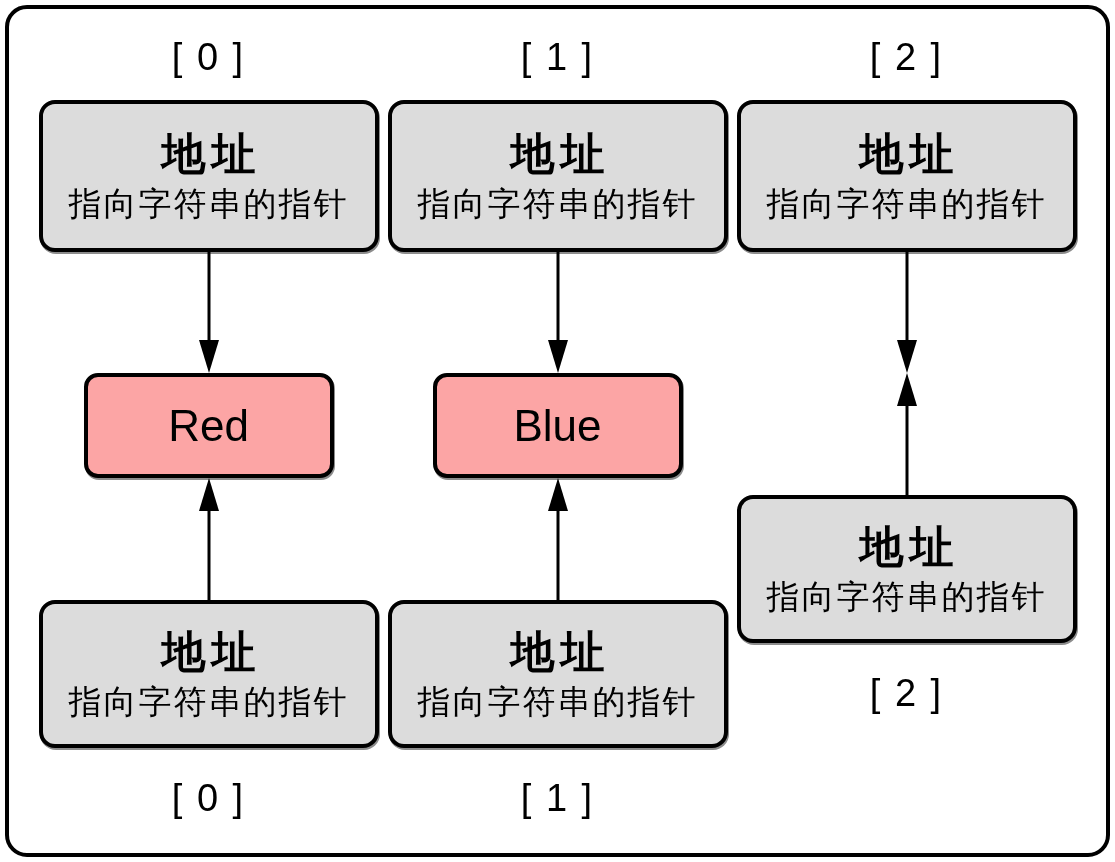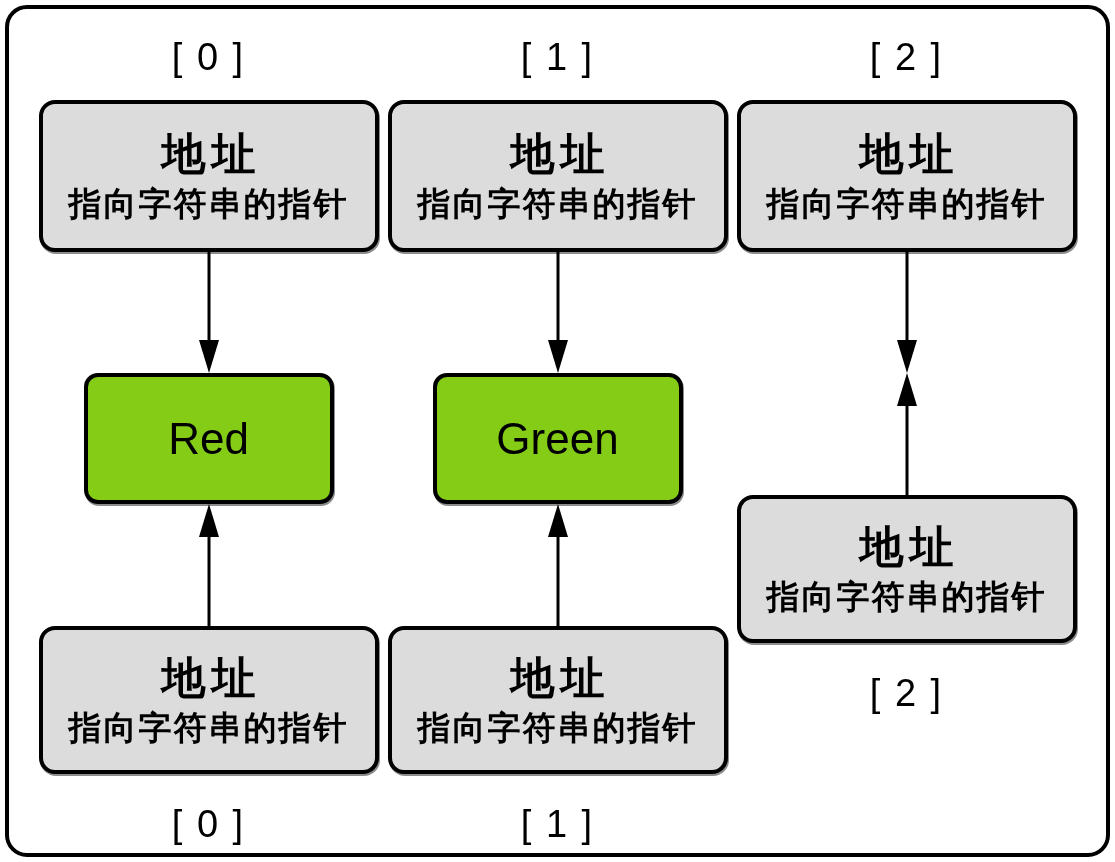--- a/index.html
+++ b/index.html
@@ -59,35 +59,35 @@
   .addr-box.bottom { height: 148px; }
   .addr-title {
     font-size: 44px;
     font-weight: 700;
     letter-spacing: 6px;
     line-height: 1.15;
     text-indent: 6px; 
   }
   .addr-sub {
     font-size: 33px;
-    font-weight: 700;
+    font-weight: 400;
     letter-spacing: 2px;
     line-height: 1.2;
     margin-top: 4px;
     white-space: nowrap;
     text-align: center;
   }
   .arrow-svg { display: block; }
   .value-box {
     box-sizing: border-box;
     width: 250px;
-    height: 131px;
+    height: 105px;
     border: 4px solid #000;
     border-radius: 14px;
-    background: #84cc16;
+    background: #fca5a5;
     box-shadow: 1px 2px 0 rgba(0,0,0,0.45);
     display: flex;
     align-items: center;
     justify-content: center;
     font-size: 44px;
     font-weight: 400;
   }
 </style>
 </head>
 <body>
@@ -120,21 +120,21 @@
     <div class="column">
       <div class="index-label top">[ 1 ]</div>
       <div class="addr-box top">
         <div class="addr-title">地址</div>
         <div class="addr-sub">指向字符串的指针</div>
       </div>
       <svg class="arrow-svg" width="26" height="121" viewBox="0 0 26 121">
         <line x1="13" y1="0" x2="13" y2="90" stroke="#000" stroke-width="3"></line>
         <polygon points="13,121 3,88 23,88" fill="#000"></polygon>
       </svg>
-      <div class="value-box">Green</div>
+      <div class="value-box">Blue</div>
       <svg class="arrow-svg" width="26" height="122" viewBox="0 0 26 122">
         <polygon points="13,0 3,33 23,33" fill="#000"></polygon>
         <line x1="13" y1="30" x2="13" y2="122" stroke="#000" stroke-width="3"></line>
       </svg>
       <div class="addr-box bottom">
         <div class="addr-title">地址</div>
         <div class="addr-sub">指向字符串的指针</div>
       </div>
       <div class="index-label bottom">[ 1 ]</div>
     </div>

